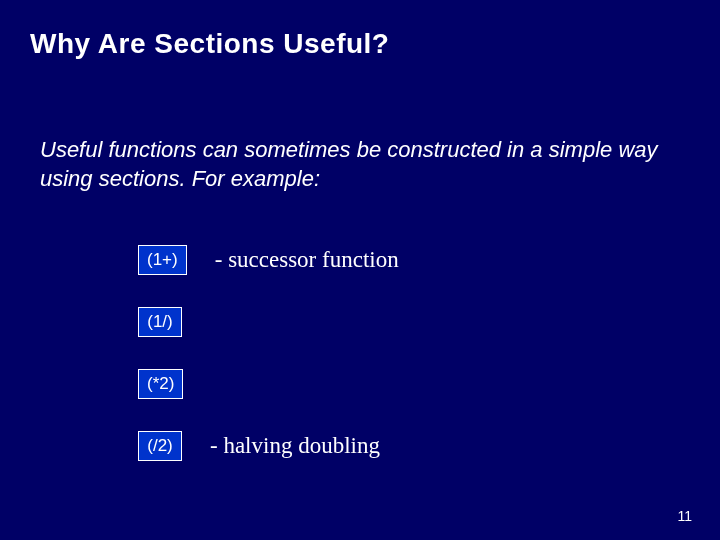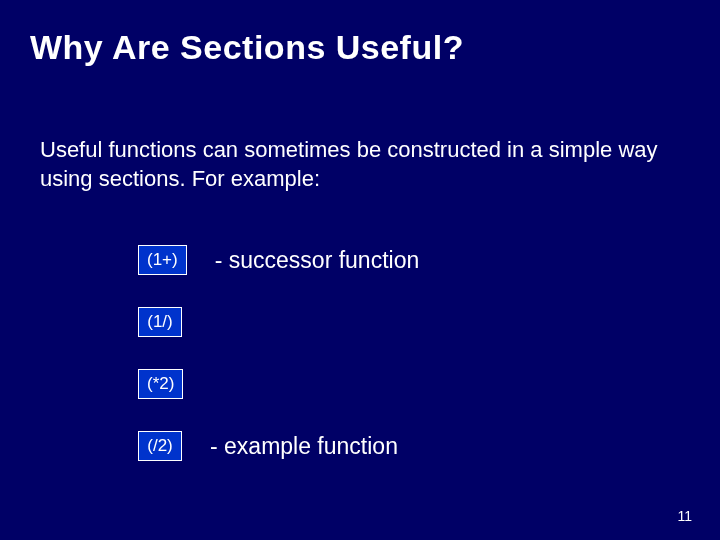--- a/index.html
+++ b/index.html
@@ -8,33 +8,34 @@
     background: #000066;
     font-family: Verdana, Arial, sans-serif;
     color: #ffffff;
     position: relative;
     overflow: hidden;
   }
   .title {
     position: absolute;
     top: 28px;
     left: 30px;
-    font-size: 34px;
+    font-size: 28px;
     font-weight: 900;
     letter-spacing: 0.5px;
     font-family: Arial Black, Arial, sans-serif;
   }
   .intro {
     position: absolute;
     top: 136px;
     left: 40px;
     width: 640px;
     font-size: 22px;
     line-height: 1.3;
     font-family: Verdana, sans-serif;
+    font-style: italic;
   }
   .items {
     position: absolute;
     top: 245px;
     left: 138px;
   }
   .row {
     display: flex;
     align-items: center;
     margin-bottom: 32px;
@@ -45,21 +46,21 @@
     padding: 4px 8px;
     font-family: Arial, sans-serif;
     font-size: 17px;
     color: #ffffff;
     min-width: 44px;
     text-align: center;
     margin-right: 28px;
   }
   .desc {
     font-size: 23px;
-    font-family: Liberation Sans, sans-serif;
+    font-family: Liberation Serif, serif;
   }
   .slide-number {
     position: absolute;
     bottom: 16px;
     right: 28px;
     font-size: 14px;
     color: #ffffff;
   }
 </style>
 </head>
@@ -75,17 +76,17 @@
     <div class="desc">- successor function</div>
   </div>
   <div class="row">
     <div class="code-box">(1/)</div>
   </div>
   <div class="row">
     <div class="code-box">(*2)</div>
   </div>
   <div class="row">
     <div class="code-box">(/2)</div>
-    <div class="desc">- example function</div>
+    <div class="desc">- halving doubling</div>
   </div>
 </div>
 
 <div class="slide-number">11</div>
 
 </body></html>

